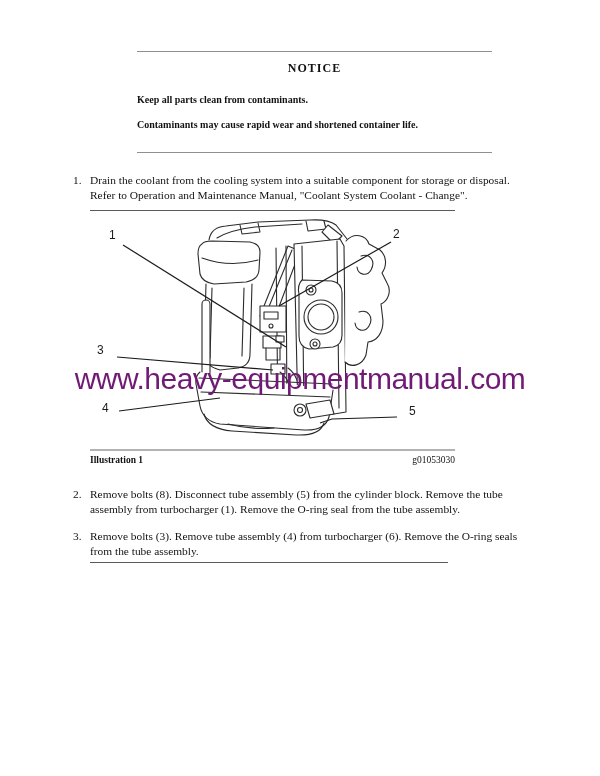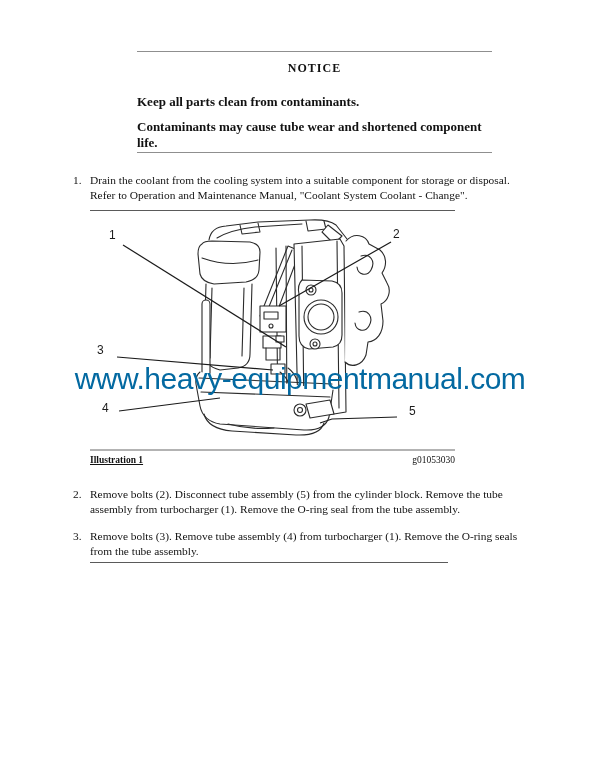--- a/index.html
+++ b/index.html
@@ -6,53 +6,53 @@
   body{background:#ffffff;width:600px;height:776px;position:relative;overflow:hidden;
        font-family:"Liberation Serif", serif;color:#121212;}
   .abs{position:absolute;}
 
   
   .rule{border:none;border-top:1px solid #8f8f8f;height:0;margin:0;}
   .rule-dark{border-top:1px solid #5a5a5a;}
   .rule-thick{border-top:2px solid #b3b3b3;}
   .notice-title{left:137px;top:61px;width:355px;text-align:center;
                 font-weight:bold;font-size:12px;letter-spacing:1px;}
-  .notice-p{left:137px;width:360px;font-weight:bold;font-size:13px;}
+  .notice-p{left:137px;width:360px;font-weight:bold;font-size:10px;}
 
   
   .step{left:73px;width:462px;display:flex;font-size:11.4px;line-height:14.6px;}
   .step .num{width:17px;flex:0 0 17px;}
   .step .txt{flex:1;}
 
   
   .illus{left:90px;top:218px;width:365px;height:230px;}
   .illus svg{position:absolute;left:0;top:0;}
   .callout{position:absolute;font-family:"Liberation Sans", sans-serif;
            font-size:12px;color:#1c1c1c;line-height:12px;}
   .caption{left:90px;top:455px;width:365px;display:flex;justify-content:space-between;
            font-size:9.5px;}
-  .caption .cap-l{font-weight:bold;text-decoration:underline;}
+  .caption .cap-l{font-weight:bold;}
 
   
   .watermark{left:0;top:362px;width:600px;text-align:center;white-space:nowrap;
              font-family:"Liberation Sans", sans-serif;font-size:30px;
              letter-spacing:-0.5px;z-index:30;}
 
   
   .ln{stroke:#2b2b2b;stroke-width:1.1;fill:none;stroke-linecap:round;stroke-linejoin:round;}
   .lnf{stroke:#2b2b2b;stroke-width:1.1;fill:#ffffff;stroke-linecap:round;stroke-linejoin:round;}
   .leader{stroke:#1a1a1a;stroke-width:1.2;fill:none;}
 </style>
 </head>
 <body>
 
 <hr class="abs rule" style="left:137px;top:51px;width:355px;">
 <div class="abs notice-title">NOTICE</div>
 <div class="abs notice-p" style="top:94px;">Keep all parts clean from contaminants.</div>
-<div class="abs notice-p" style="top:119px;">Contaminants may cause tube wear and shortened component life.</div>
+<div class="abs notice-p" style="top:119px;">Contaminants may cause rapid wear and shortened container life.</div>
 <hr class="abs rule" style="left:137px;top:152px;width:355px;">
 
 <div class="abs step" style="top:173px;">
   <span class="num">1.</span>
   <span class="txt">Drain the coolant from the cooling system into a suitable component for storage or disposal. Refer to Operation and Maintenance Manual, "Coolant System Coolant - Change".</span>
 </div>
 <hr class="abs rule rule-dark" style="left:90px;top:210px;width:365px;">
 
 <div class="abs illus">
   <svg width="365" height="230" viewBox="0 0 365 230">
@@ -118,29 +118,29 @@
     <path class="leader" d="M29,193 L130,180"></path>
     <path class="leader" d="M307,199 L242,201 L230,205"></path>
   </svg>
   <span class="callout" style="left:19px;top:11px;">1</span>
   <span class="callout" style="left:303px;top:10px;">2</span>
   <span class="callout" style="left:7px;top:126px;">3</span>
   <span class="callout" style="left:12px;top:184px;">4</span>
   <span class="callout" style="left:319px;top:187px;">5</span>
 </div>
 
-<div class="abs watermark" style="color: #0369a1;">www.heavy-equipmentmanual.com</div>
+<div class="abs watermark" style="color: #701a75;">www.heavy-equipmentmanual.com</div>
 
 <hr class="abs rule rule-thick" style="left:90px;top:449px;width:365px;">
 <div class="abs caption">
   <span class="cap-l">Illustration 1</span>
   <span class="cap-r">g01053030</span>
 </div>
 
 <div class="abs step" style="top:487px;">
   <span class="num">2.</span>
-  <span class="txt">Remove bolts (2). Disconnect tube assembly (5) from the cylinder block. Remove the tube assembly from turbocharger (1). Remove the O-ring seal from the tube assembly.</span>
+  <span class="txt">Remove bolts (8). Disconnect tube assembly (5) from the cylinder block. Remove the tube assembly from turbocharger (1). Remove the O-ring seal from the tube assembly.</span>
 </div>
 <div class="abs step" style="top:529px;">
   <span class="num">3.</span>
-  <span class="txt">Remove bolts (3). Remove tube assembly (4) from turbocharger (1). Remove the O-ring seals from the tube assembly.</span>
+  <span class="txt">Remove bolts (3). Remove tube assembly (4) from turbocharger (6). Remove the O-ring seals from the tube assembly.</span>
 </div>
 <hr class="abs rule rule-dark" style="left:90px;top:562px;width:358px;">
 
 </body></html>

